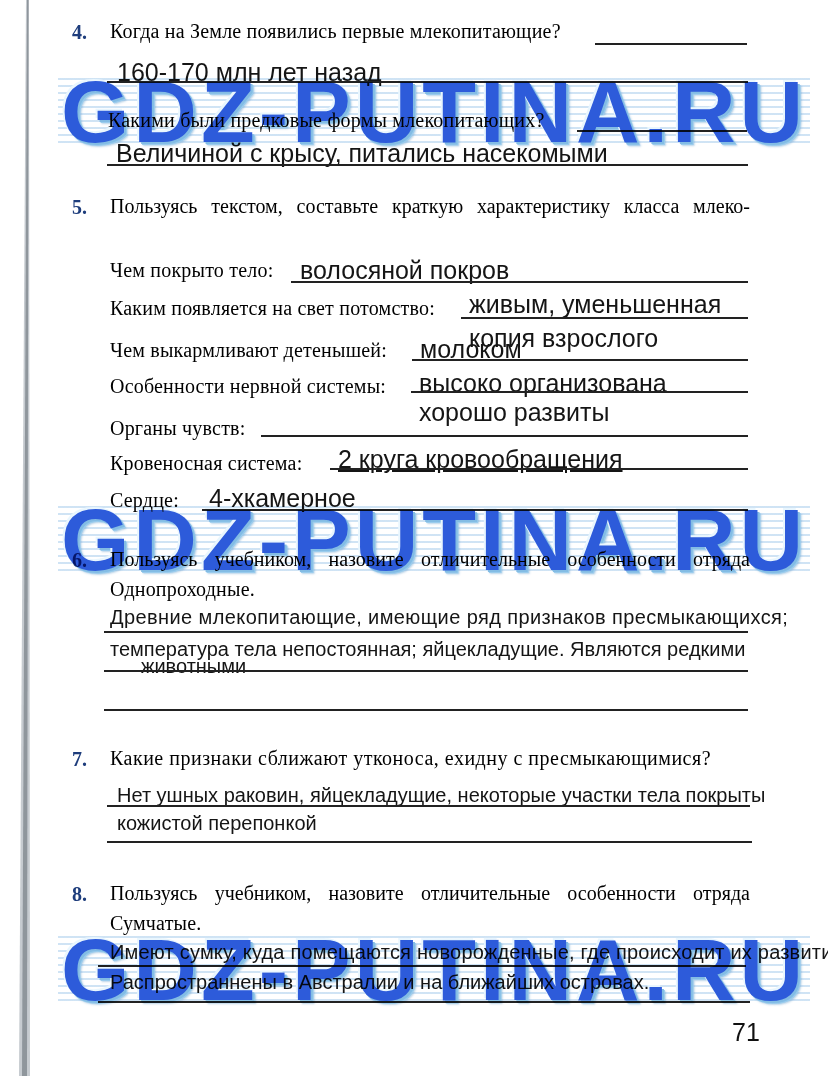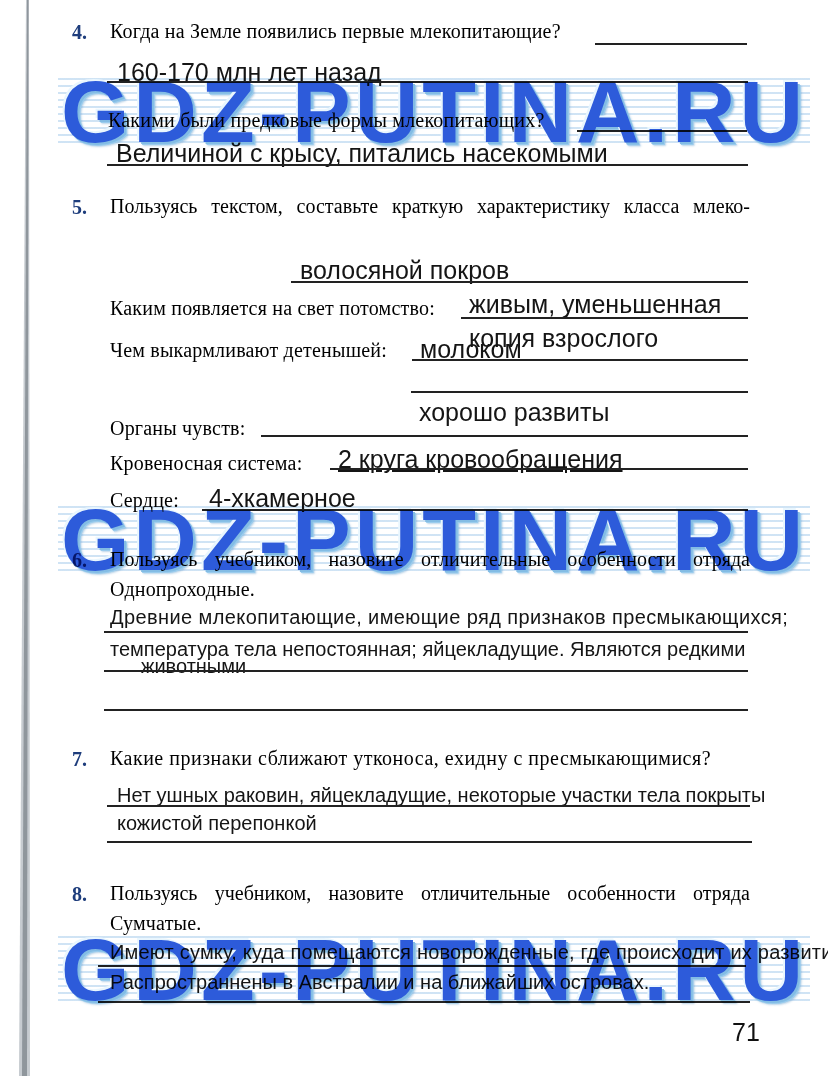--- a/index.html
+++ b/index.html
@@ -46,32 +46,35 @@
   <div class="abs a" style="left:117px;top:58px;">160-170 млн лет назад</div>
   <div class="rl" style="left:107px;top:81px;width:641px;"></div>
   <div class="abs q" style="left:108px;top:109px;">Какими были предковые формы млекопитающих?</div>
   <div class="rl" style="left:577px;top:130px;width:170px;"></div>
   <div class="abs a" style="left:116px;top:139px;">Величиной с крысу, питались насекомыми</div>
   <div class="rl" style="left:107px;top:164px;width:641px;"></div>
 
   <div class="abs qnum" style="left:72px;top:196px;">5.</div>
   <div class="abs qj" style="left:110px;top:195px;">Пользуясь текстом, составьте краткую характеристику класса млеко-</div>
 
+  <div class="abs q" style="left:110px;top:259px;">Чем покрыто тело:</div>
   <div class="abs a" style="left:300px;top:256px;">волосяной покров</div>
   <div class="rl" style="left:291px;top:281px;width:457px;"></div>
 
   <div class="abs q" style="left:110px;top:297px;">Каким появляется на свет потомство:</div>
   <div class="abs a" style="left:469px;top:290px;">живым, уменьшенная</div>
   <div class="rl" style="left:461px;top:317px;width:287px;"></div>
   <div class="abs a" style="left:469px;top:324px;">копия взрослого</div>
 
   <div class="abs q" style="left:110px;top:339px;">Чем выкармливают детенышей:</div>
   <div class="abs a" style="left:420px;top:335px;">молоком</div>
   <div class="rl" style="left:412px;top:359px;width:336px;"></div>
 
+  <div class="abs q" style="left:110px;top:375px;">Особенности нервной системы:</div>
+  <div class="abs a" style="left:419px;top:369px;">высоко организована</div>
   <div class="rl" style="left:411px;top:391px;width:337px;"></div>
   <div class="abs a" style="left:419px;top:398px;">хорошо развиты</div>
 
   <div class="abs q" style="left:110px;top:417px;">Органы чувств:</div>
   <div class="rl" style="left:261px;top:435px;width:487px;"></div>
 
   <div class="abs q" style="left:110px;top:452px;">Кровеносная система:</div>
   <div class="abs a" style="left:338px;top:445px;text-decoration:underline;">2 круга кровообращения</div>
   <div class="rl" style="left:330px;top:468px;width:418px;"></div>
 

